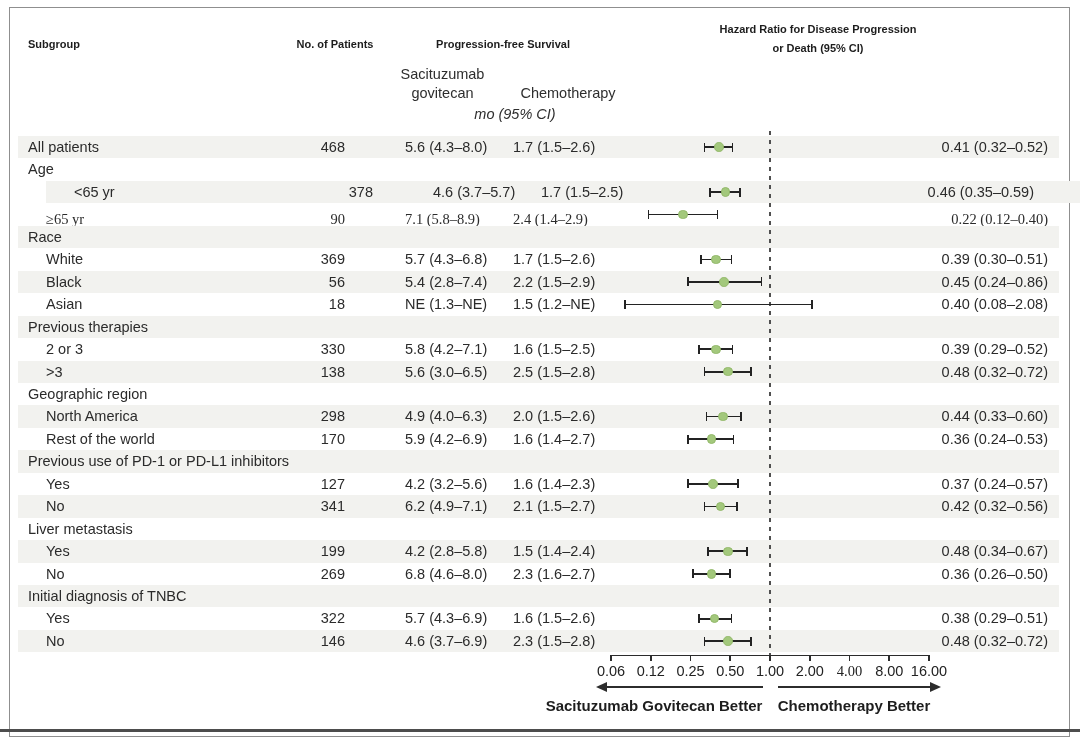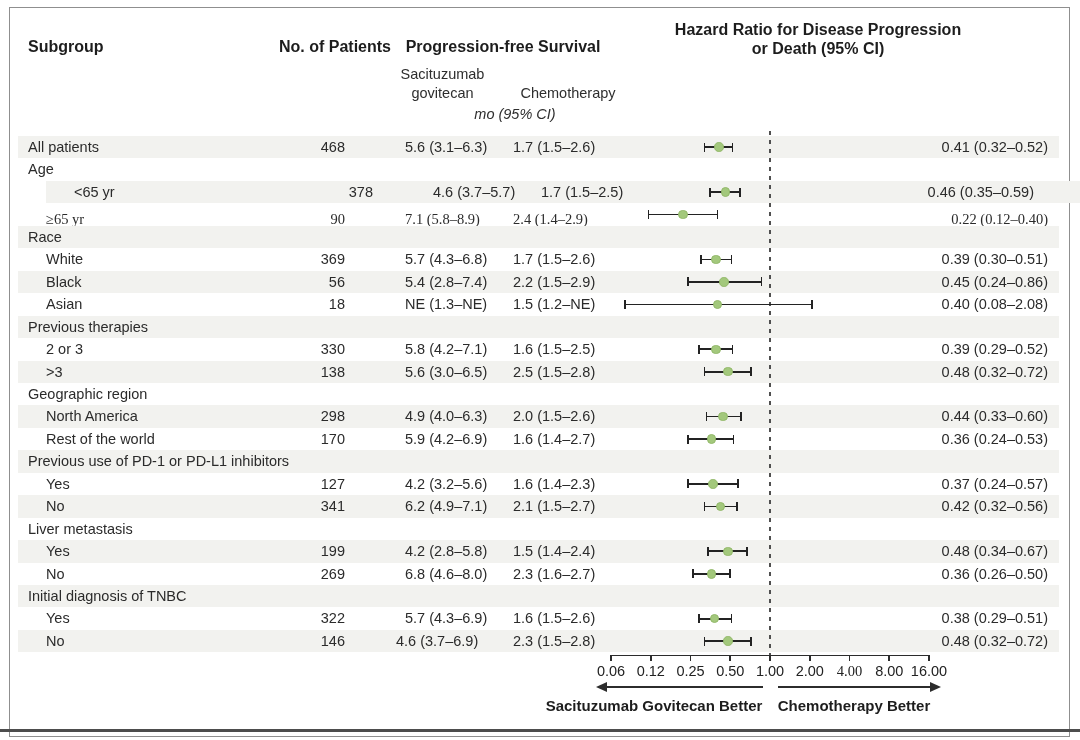--- a/index.html
+++ b/index.html
@@ -1,20 +1,20 @@
 <!DOCTYPE html>
 <html><head>
 <meta charset="utf-8">
 <style>
   html,body { margin:0; padding:0; background:#ffffff; }
   body { width:1080px; height:740px; font-family:"Liberation Sans", sans-serif; color:#2b2b2b; }
   .figure { position:relative; width:1080px; height:740px; background:#ffffff; overflow:hidden; }
   .frame { position:absolute; left:9px; top:7px; width:1061px; height:730px;
            border:1.6px solid #8f8f8f; box-sizing:border-box; background:transparent; }
-  .hdr { position:absolute; font-weight:bold; font-size:16px; color:#1d1d1d; white-space:nowrap; }
+  .hdr { position:absolute; font-weight:bold; font-size:11px; color:#1d1d1d; white-space:nowrap; }
   .hdr.center { text-align:center; }
   .subhdr { position:absolute; font-size:14.5px; color:#2e2e2e; text-align:center; line-height:19px; white-space:nowrap; }
   .units { position:absolute; font-style:italic; font-size:14.5px; color:#2e2e2e; text-align:center; white-space:nowrap; }
   .row { position:absolute; left:18px; width:1041px; }
   .row.shaded { background:#f2f2ef; }
   .cell { position:absolute; top:0; font-size:14.5px; color:#2b2b2b; white-space:nowrap; }
   .cell.right { text-align:right; }
   .refline { position:absolute; width:1.7px;
              background:repeating-linear-gradient(to bottom,#4f4f4f 0 4.5px, transparent 4.5px 9px); }
   .ciline { position:absolute; height:1.7px; background:#232323; }
@@ -50,21 +50,21 @@
     <div>Sacituzumab</div>
     <div>govitecan</div>
   </div>
   <div class="subhdr" style="left:498px; top:84px; width:140px;">Chemotherapy</div>
   <div class="units" style="left:430px; top:106px; width:170px;">mo (95% CI)</div>
 
   <div id="rows">
       <div class="row shaded" style="top: 136px; height: 22.45px;">
         <div class="cell" style="line-height: 22.45px; left: 10px;">All patients</div>
         <div class="cell right" style="line-height: 22.45px; left: 252px; width: 75px;">468</div>
-        <div class="cell" style="line-height: 22.45px; left: 387px;">5.6 (3.1–6.3)</div>
+        <div class="cell" style="line-height: 22.45px; left: 387px;">5.6 (4.3–8.0)</div>
         <div class="cell" style="line-height: 22.45px; left: 495px;">1.7 (1.5–2.6)</div>
         <div class="cell right" style="line-height: 22.45px; left: 882px; width: 148px;">0.41 (0.32–0.52)</div>
       </div>
       <div class="row" style="top: 158.45px; height: 22.45px;">
         <div class="cell" style="line-height: 22.45px; left: 10px;">Age</div>
       </div>
       <div class="row shaded" style="top: 180.9px; height: 22.45px; margin-left: 28px;">
         <div class="cell" style="line-height: 22.45px; left: 28px;">&lt;65 yr</div>
         <div class="cell right" style="line-height: 22.45px; left: 252px; width: 75px;">378</div>
         <div class="cell" style="line-height: 22.45px; left: 387px;">4.6 (3.7–5.7)</div>
@@ -176,21 +176,21 @@
       <div class="row" style="top: 607.45px; height: 22.45px;">
         <div class="cell" style="line-height: 22.45px; left: 28px;">Yes</div>
         <div class="cell right" style="line-height: 22.45px; left: 252px; width: 75px;">322</div>
         <div class="cell" style="line-height: 22.45px; left: 387px;">5.7 (4.3–6.9)</div>
         <div class="cell" style="line-height: 22.45px; left: 495px;">1.6 (1.5–2.6)</div>
         <div class="cell right" style="line-height: 22.45px; left: 882px; width: 148px;">0.38 (0.29–0.51)</div>
       </div>
       <div class="row shaded" style="top: 629.9px; height: 22.45px;">
         <div class="cell" style="line-height: 22.45px; left: 28px;">No</div>
         <div class="cell right" style="line-height: 22.45px; left: 252px; width: 75px;">146</div>
-        <div class="cell" style="line-height: 22.45px; left: 378px;">4.6 (3.7–6.9)</div>
+        <div class="cell" style="line-height: 22.45px; left: 387px;">4.6 (3.7–6.9)</div>
         <div class="cell" style="line-height: 22.45px; left: 495px;">2.3 (1.5–2.8)</div>
         <div class="cell right" style="line-height: 22.45px; left: 882px; width: 148px;">0.48 (0.32–0.72)</div>
       </div>
     </div>
 
   <div id="plot">
       <div class="refline" style="left: 769.15px; top: 131px; height: 528px;"></div>
       <div class="ciline" style="left: 704.657px; width: 27.8425px; top: 146.375px;"></div>
       <div class="cicap" style="left: 703.807px; top: 142.725px;"></div>
       <div class="cicap" style="left: 731.649px; top: 142.725px;"></div>

